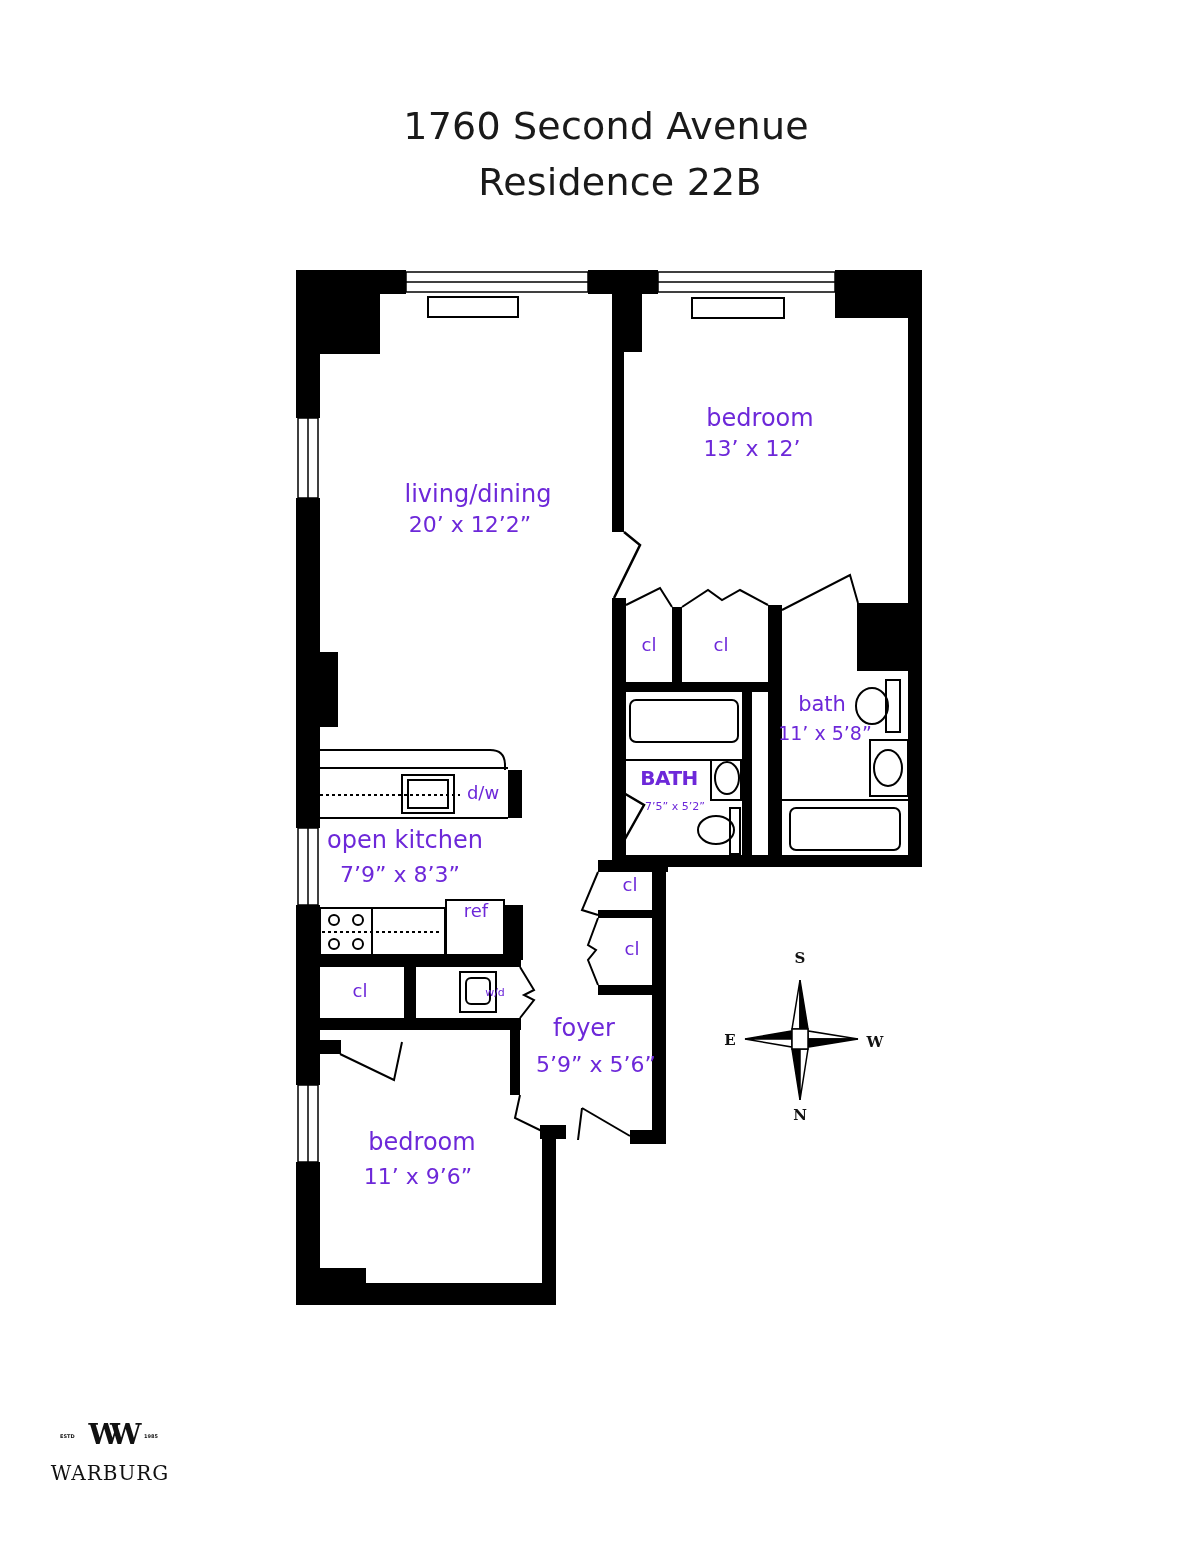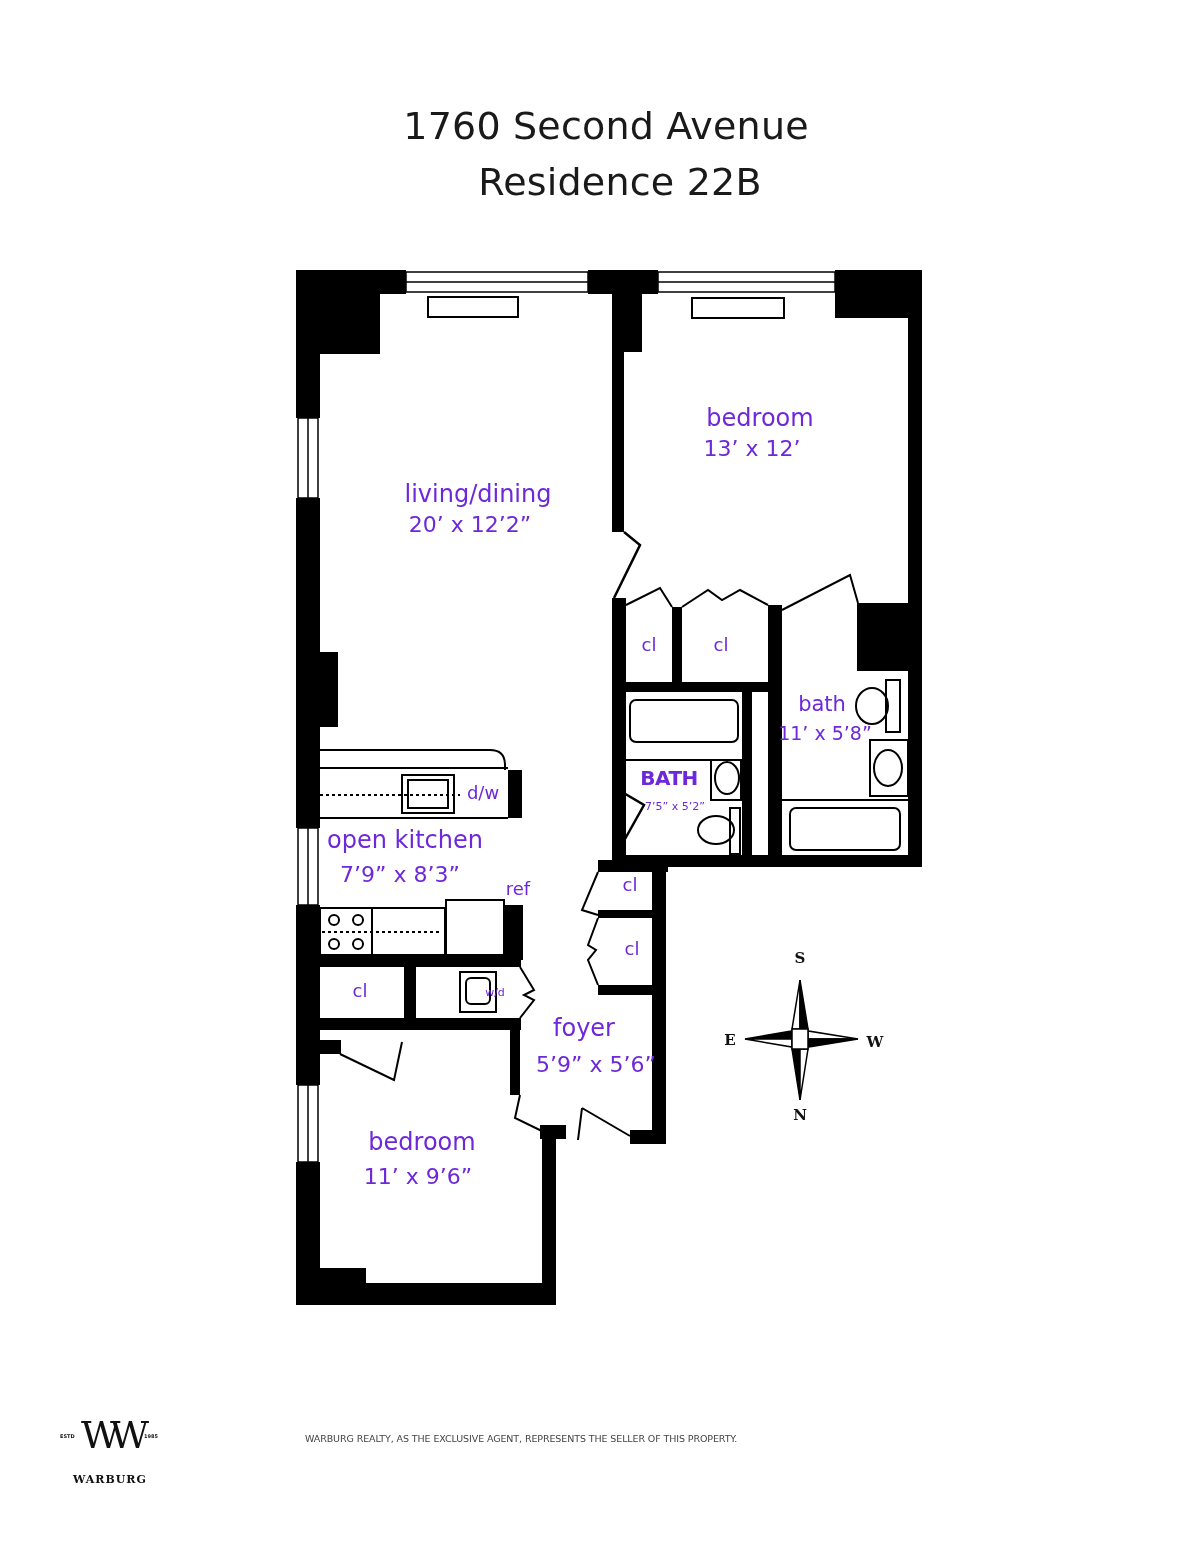--- a/index.html
+++ b/index.html
@@ -11,23 +11,23 @@
   .title.l2 { top: 160px; left: 0px; margin-left: 20px; }
   svg.plan { position: absolute; left: 0; top: 0; }
   .lbl { position: absolute; white-space: nowrap; color: #6d28d9; transform: translate(-50%, 0); text-align: center; }
   .room { font-size: 24px; line-height: 28px; }
   .dim  { font-size: 22px; line-height: 26px; }
   .small { font-size: 18px; }
   .bathcap { font-size: 20px; font-weight: bold; letter-spacing: -0.5px; }
   .tiny { font-size: 11px; }
   .compass-lbl { position: absolute; font-family: "DejaVu Serif", serif; font-weight: bold; font-size: 15px; color: #111; transform: translate(-50%, -50%); }
   .logo { position: absolute; left: 40px; top: 1415px; width: 140px; text-align: center; }
-  .logo-w { font-family: "DejaVu Serif", serif; font-size: 38px; font-weight: normal; line-height: 40px; letter-spacing: -10px; }
+  .logo-w { font-family: "DejaVu Serif", serif; font-size: 28px; font-weight: bold; line-height: 40px; letter-spacing: -10px; }
   .logo-est { position: absolute; top: 18px; font-family: "DejaVu Sans", sans-serif; font-size: 5px; font-weight: bold; }
-  .logo-name { font-family: "DejaVu Serif", serif; font-size: 11px; font-weight: bold; letter-spacing: 1px; margin-top: 16px; }
+  .logo-name { font-family: "DejaVu Serif", serif; font-size: 20px; font-weight: normal; letter-spacing: 1px; margin-top: 4px; }
   .disclaimer { position: absolute; left: 305px; top: 1429px; font-size: 9.5px; color: #444; letter-spacing: -0.1px; line-height: 19px; text-transform: uppercase; }
 </style>
 </head>
 <body>
 
 <div class="title l1">1760 Second Avenue</div>
 <div class="title l2">Residence 22B</div>
 
 <svg class="plan" width="1200" height="1554" viewBox="0 0 1200 1554">
   <g fill="#000" stroke="none">
@@ -164,21 +164,21 @@
 <div class="lbl dim" style="left:825px; top:720px; font-size:19px;">11’ x 5’8”</div>
 
 <div class="lbl bathcap" style="left:669px; top:766px;">BATH</div>
 <div class="lbl tiny" style="left:675px; top:800px;">7’5” x 5’2”</div>
 
 <div class="lbl small" style="left:483px; top:782px;">d/w</div>
 
 <div class="lbl room" style="left:405px; top:826px;">open kitchen</div>
 <div class="lbl dim" style="left:400px; top:862px;text-align:center;">7’9” x 8’3”</div>
 
-<div class="lbl small" style="left:476px; top:878px;margin-left:42px;">ref</div>
+<div class="lbl small" style="left:476px; top:900px;">ref</div>
 <div class="lbl tiny" style="left:478px; top:986px;margin-left:17px;">w/d</div>
 
 <div class="lbl small" style="left:630px; top:874px;">cl</div>
 <div class="lbl small" style="left:632px; top:938px;">cl</div>
 <div class="lbl small" style="left:360px; top:980px;">cl</div>
 
 <div class="lbl room" style="left:584px; top:1014px;">foyer</div>
 <div class="lbl dim" style="left:588px; top:1052px;margin-left:8px;">5’9” x 5’6”</div>
 
 <div class="lbl room" style="left:422px; top:1128px;">bedroom</div>
@@ -204,14 +204,13 @@
 
 <div class="logo">
   <div style="position:relative; height:42px;">
     <span class="logo-est" style="left:20px;">ESTD</span>
     <div class="logo-w"><span>W</span><span>W</span></div>
     <span class="logo-est" style="right:22px;">1985</span>
   </div>
   <div class="logo-name">WARBURG</div>
 </div>
 <div class="disclaimer">
-  <div>Warburg Realty, as the exclusive agent, represents the seller of this property.</div>
 </div>
 
 </body></html>

